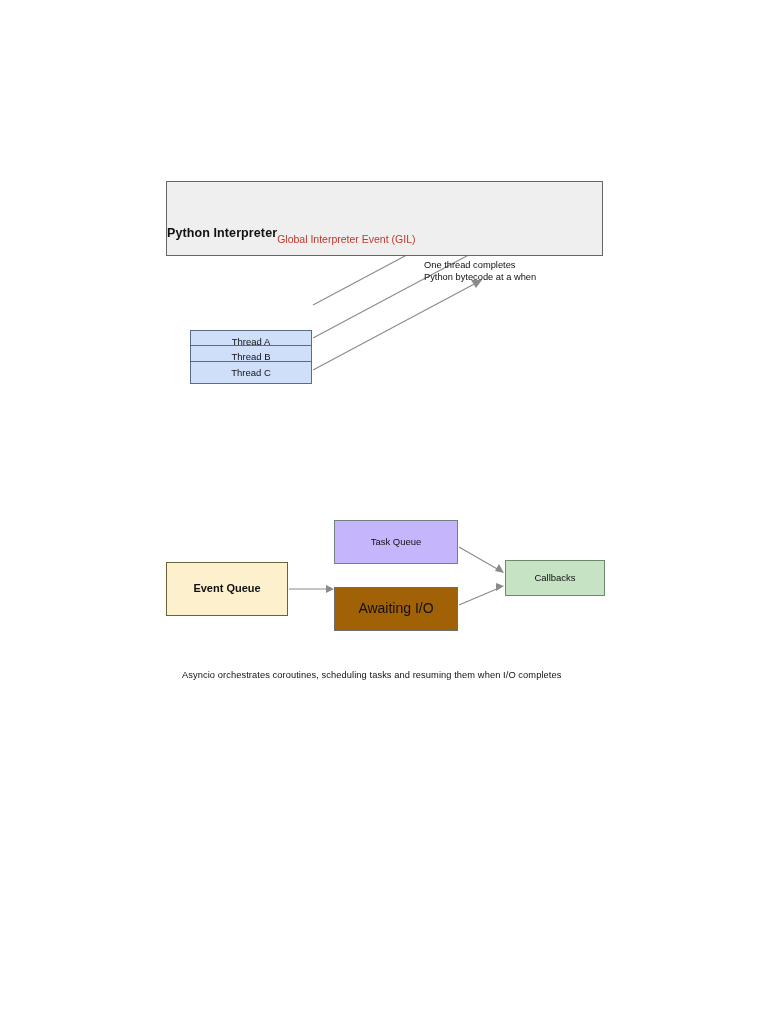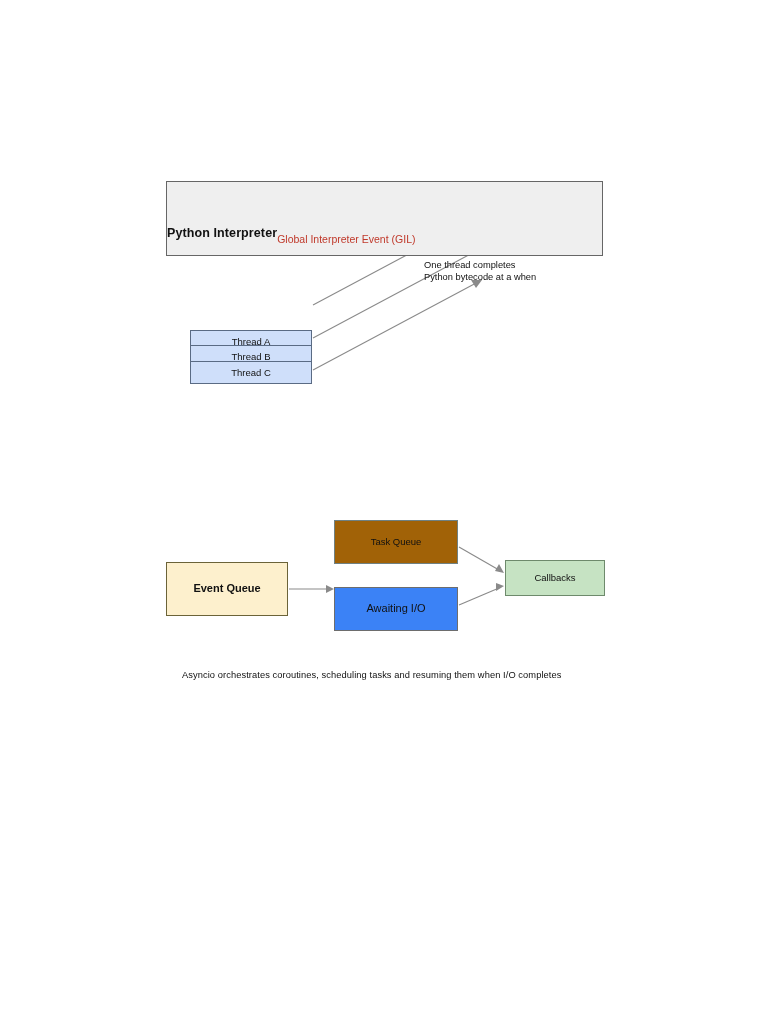--- a/index.html
+++ b/index.html
@@ -112,33 +112,33 @@
     border: 1.3px solid #6b6338;
     font-size: 11px;
     font-weight: bold;
     color: #111111;
   }
   .task-queue-box {
     left: 334px;
     top: 520px;
     width: 124px;
     height: 44px;
-    background: #a16207;
+    background: #c4b5fd;
     border: 1.3px solid #6f8183;
     font-size: 9.5px;
     color: #111111;
   }
   .awaiting-io-box {
     left: 334px;
     top: 587px;
     width: 124px;
     height: 44px;
-    background: #3b82f6;
+    background: #a16207;
     border: 1.3px solid #6d6d6d;
-    font-size: 11px;
+    font-size: 14px;
     color: #111111;
   }
   .callbacks-box {
     left: 505px;
     top: 560px;
     width: 100px;
     height: 36px;
     background: #c6e3c3;
     border: 1.3px solid #6e8a6c;
     font-size: 9.5px;

